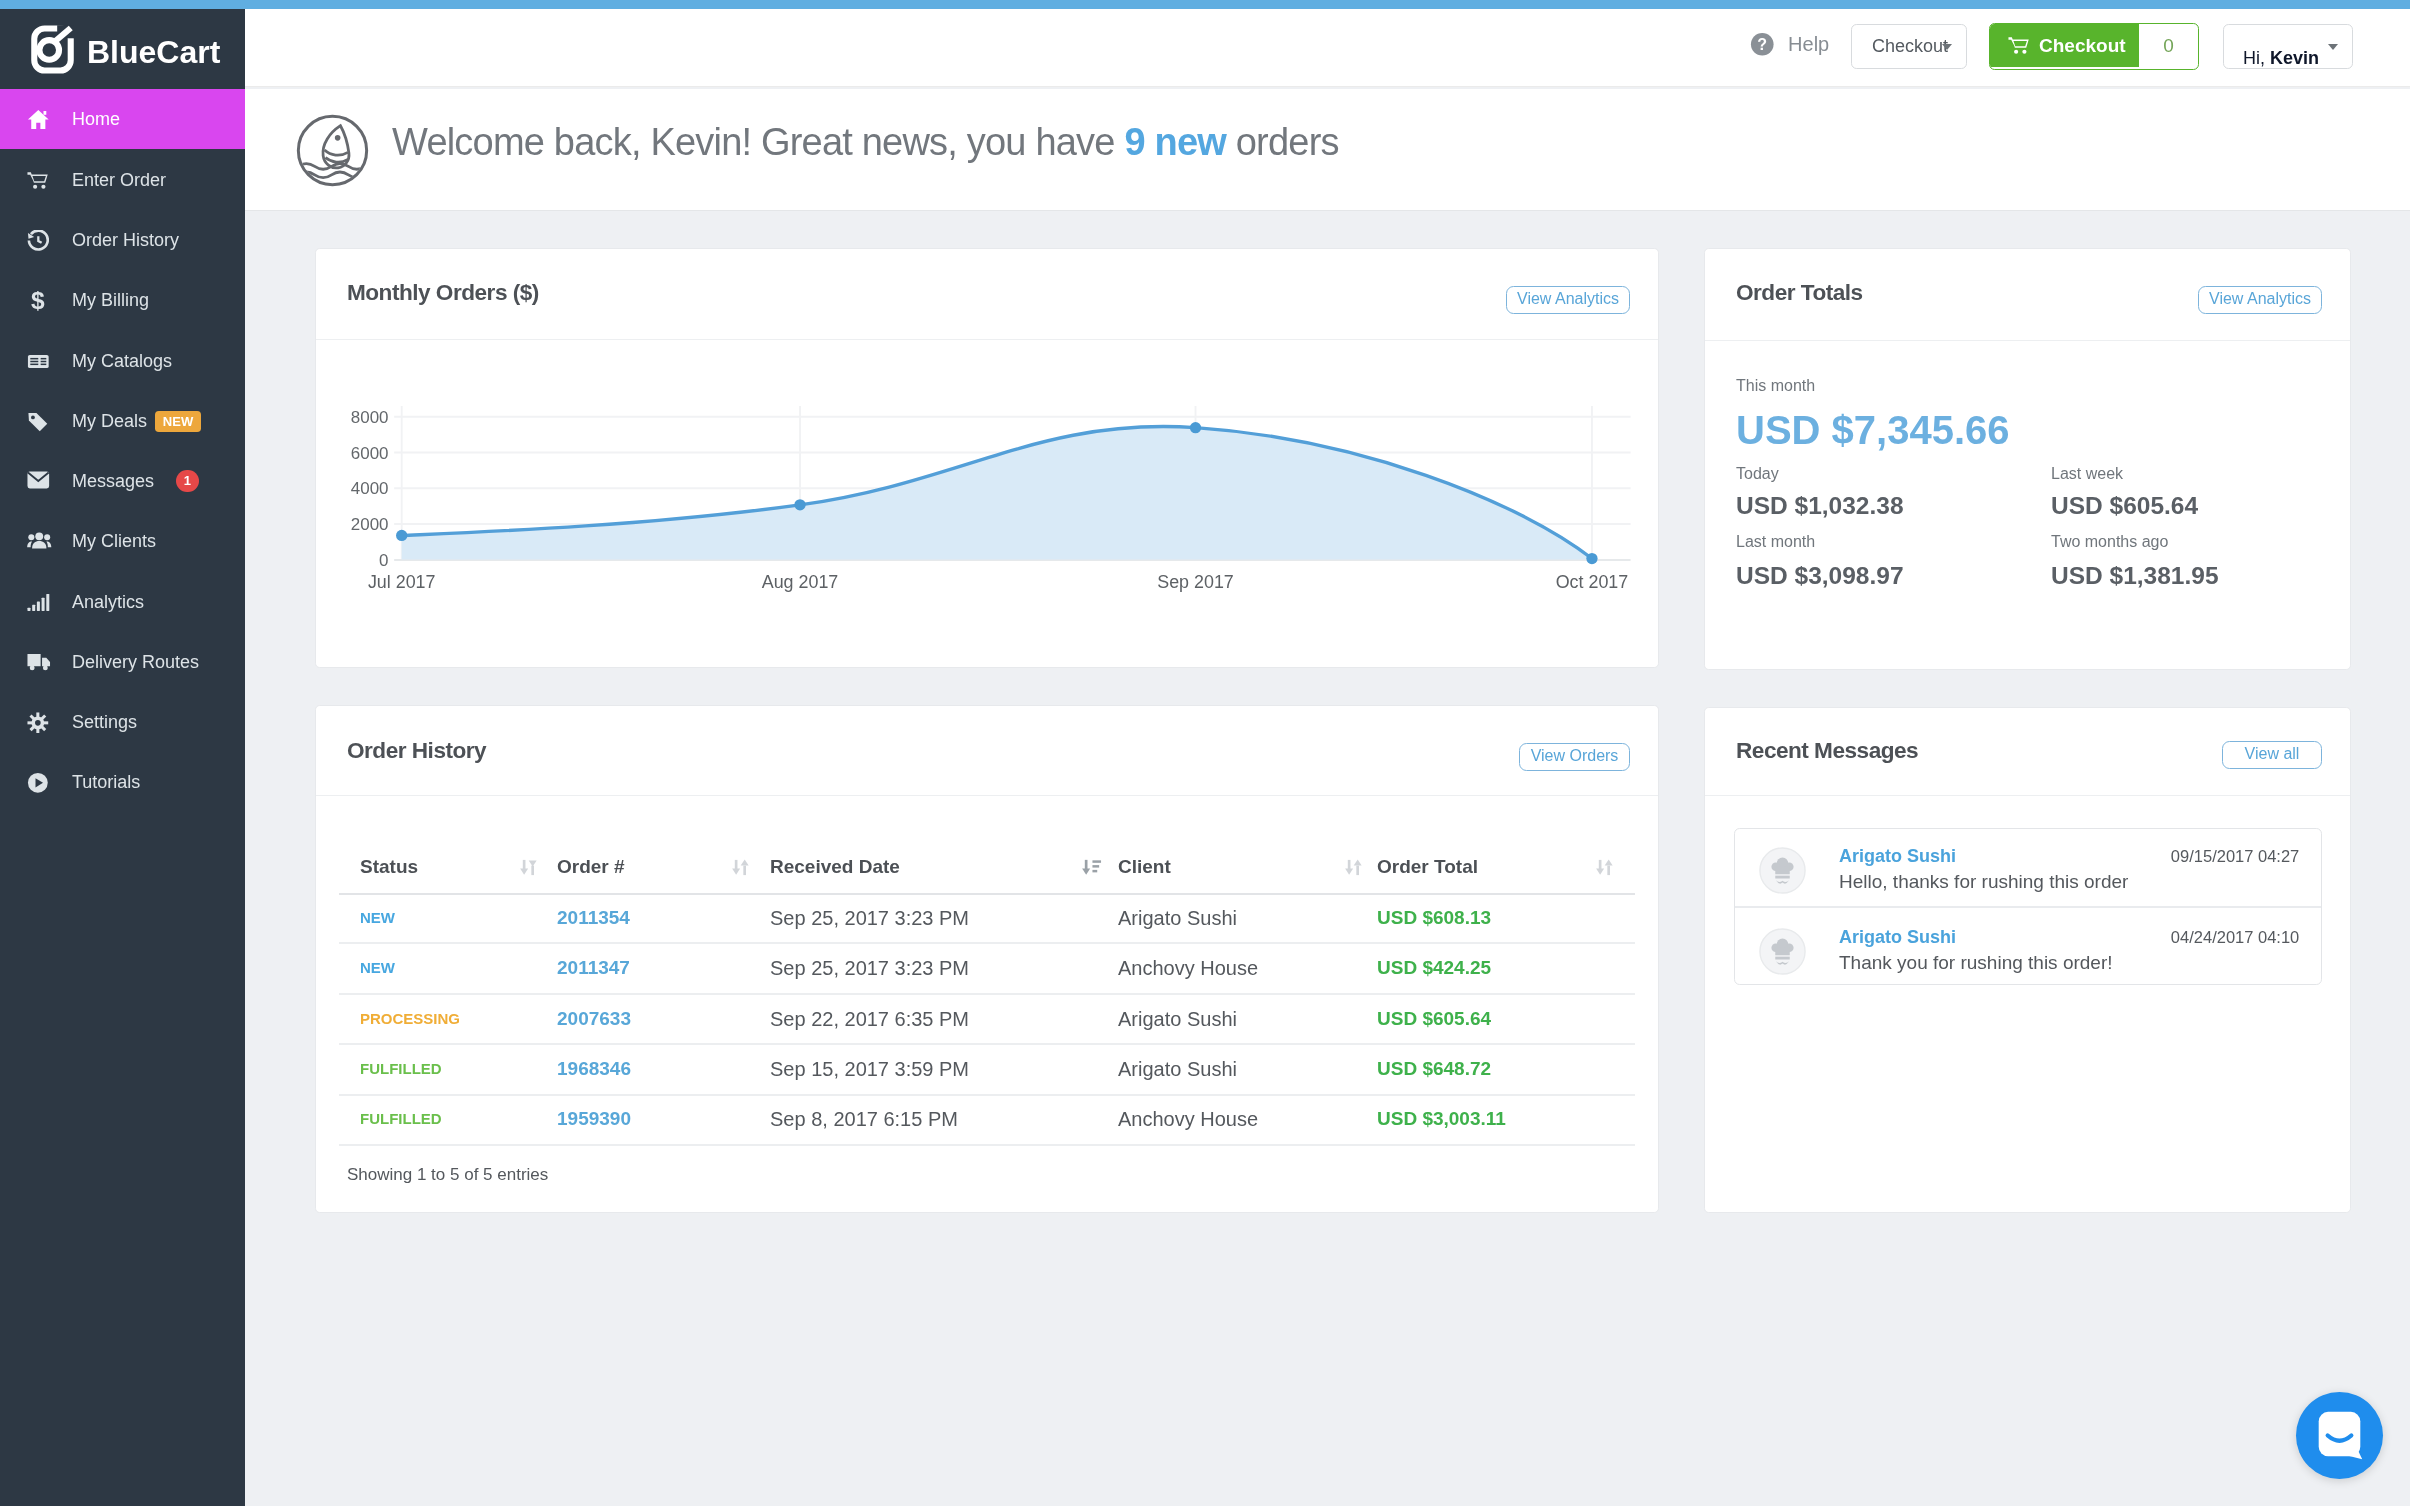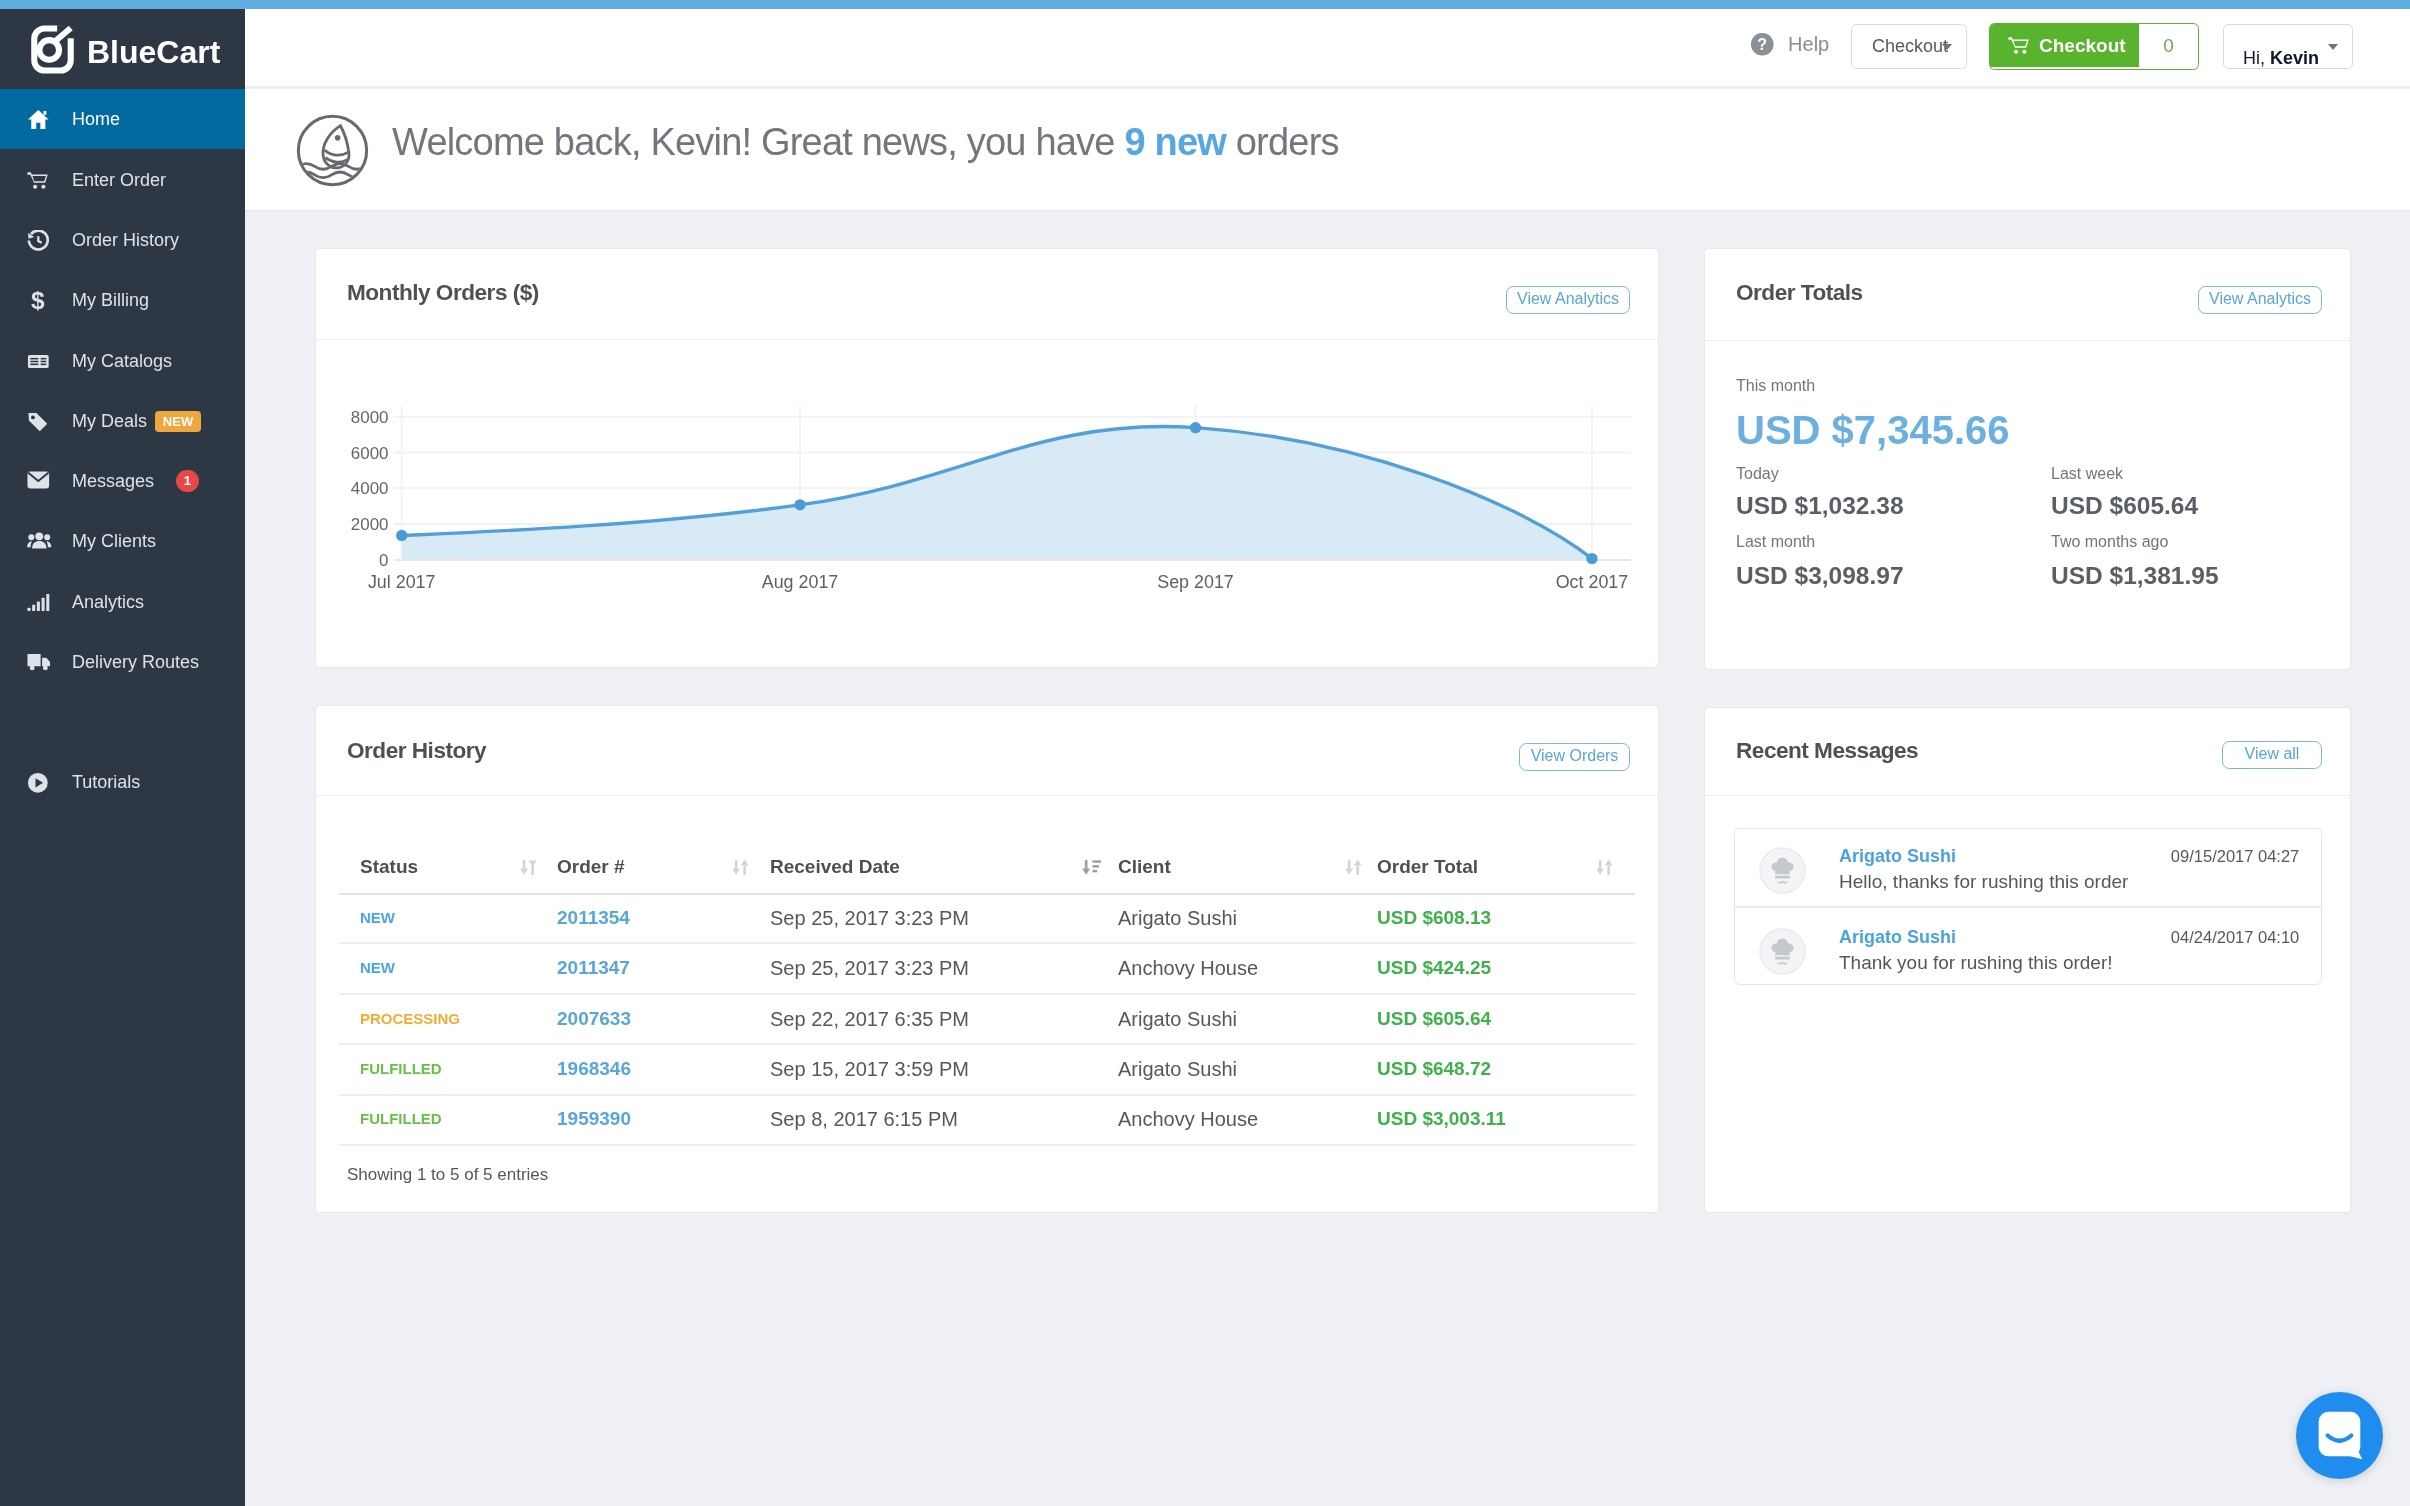--- a/index.html
+++ b/index.html
@@ -2,21 +2,21 @@
 <html style="font-size:15px"><head>
 <meta charset="utf-8">
 <style>
 *{margin:0;padding:0;box-sizing:border-box;}
 html,body{width:2411px;height:1507px;overflow:hidden;background:#eef0f3;font-family:"Liberation Sans",sans-serif;}
 #topstrip{position:absolute;left:0;top:0;width:2411px;height:8.5px;background:#60aee1;z-index:50;}
 #sidebar{position:absolute;left:0;top:0;width:245px;height:1507px;background:#2d3844;z-index:10;}
 #logo{position:absolute;left:31px;top:25.4px;}
 #logotext{position:absolute;left:87px;top:34px;font-size:32px;font-weight:700;color:#fff;letter-spacing:0;}
 .nav{position:absolute;left:0;width:245px;height:60px;color:#dde3e7;font-size:18px;}
-.nav.active{background:#0369a1;color:#fff;}
+.nav.active{background:#d946ef;color:#fff;}
 .nav svg{position:absolute;left:27px;top:50%;margin-top:-10.4px;}
 .nav .lbl{position:absolute;left:72px;top:50%;line-height:0;}
 .badge-new{position:absolute;left:155px;top:50%;margin-top:-10.4px;width:46px;height:21.7px;background:#eda73c;border-radius:3.8px;color:#fff;font-size:13px;font-weight:700;text-align:center;line-height:21.7px;}
 .badge-red{position:absolute;left:176px;top:50%;margin-top:-11.3px;width:22.6px;height:22.6px;background:#e64848;border-radius:50%;color:#fff;font-size:13px;font-weight:700;text-align:center;line-height:22.6px;}
 #topbar{position:absolute;left:245px;top:8.5px;width:2166px;height:78px;background:#fff;border-bottom:1.9px solid #ebebeb;z-index:5;}
 #welcome{position:absolute;left:245px;top:89px;width:2166px;height:122px;background:#fff;border-bottom:0.9px solid #e4e6e8;}
 #wtext{position:absolute;left:147px;top:53px;line-height:0;font-size:38px;letter-spacing:-0.8px;color:#72777d;white-space:nowrap;}
 #wtext b{color:#54a7e0;font-weight:700;}
 .card{position:absolute;background:#fff;border:1.9px solid #e7e9ec;border-radius:4.7px;}
 .ctitle{position:absolute;left:31px;font-size:22.6px;letter-spacing:-0.5px;font-weight:700;color:#4d5156;line-height:0;}
@@ -128,20 +128,33 @@
     </div>
 <div class="nav" style="top:632px;">
 <svg width="23.5" height="20" viewBox="0 0 25 21" fill="#dde3e7">
         <path d="M0.5 2 H14.5 V15 H0.5 Z"></path>
         <path d="M16 6 H20.5 L24.5 10.5 V15 H16 Z"></path>
         <circle cx="5.5" cy="16.8" r="2.6"></circle>
         <circle cx="19.5" cy="16.8" r="2.6"></circle>
       </svg>
 <span class="lbl">Delivery Routes</span>
     </div>
+<div class="nav" style="top:692px;">
+<svg width="21.7" height="21.7" viewBox="0 0 23 23" fill="#dde3e7">
+        <g>
+          <rect x="9.9" y="0.5" width="3.2" height="22"></rect>
+          <rect x="9.9" y="0.5" width="3.2" height="22" transform="rotate(45 11.5 11.5)"></rect>
+          <rect x="9.9" y="0.5" width="3.2" height="22" transform="rotate(90 11.5 11.5)"></rect>
+          <rect x="9.9" y="0.5" width="3.2" height="22" transform="rotate(135 11.5 11.5)"></rect>
+        </g>
+        <circle cx="11.5" cy="11.5" r="6.8"></circle>
+        <circle cx="11.5" cy="11.5" r="3" fill="#2d3844"></circle>
+      </svg>
+<span class="lbl">Settings</span>
+    </div>
 <div class="nav" style="top:752px;">
 <svg width="21.7" height="21.7" viewBox="0 0 23 23" fill="#dde3e7">
         <circle cx="11.5" cy="11.5" r="10.5"></circle>
         <path d="M9 6.5 L17 11.5 L9 16.5 Z" fill="#2d3844"></path>
       </svg>
 <span class="lbl">Tutorials</span>
     </div>
 </div>
 <div id="topbar">
 <div style="position:absolute;left:1505px;top:23.5px;width:113px;height:24.5px;">

